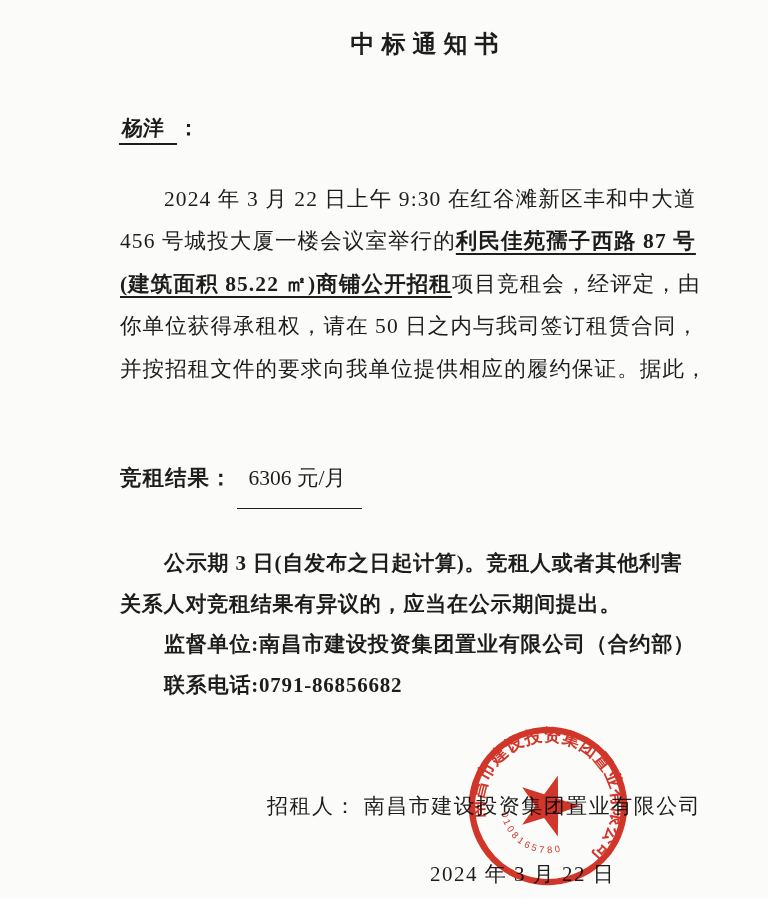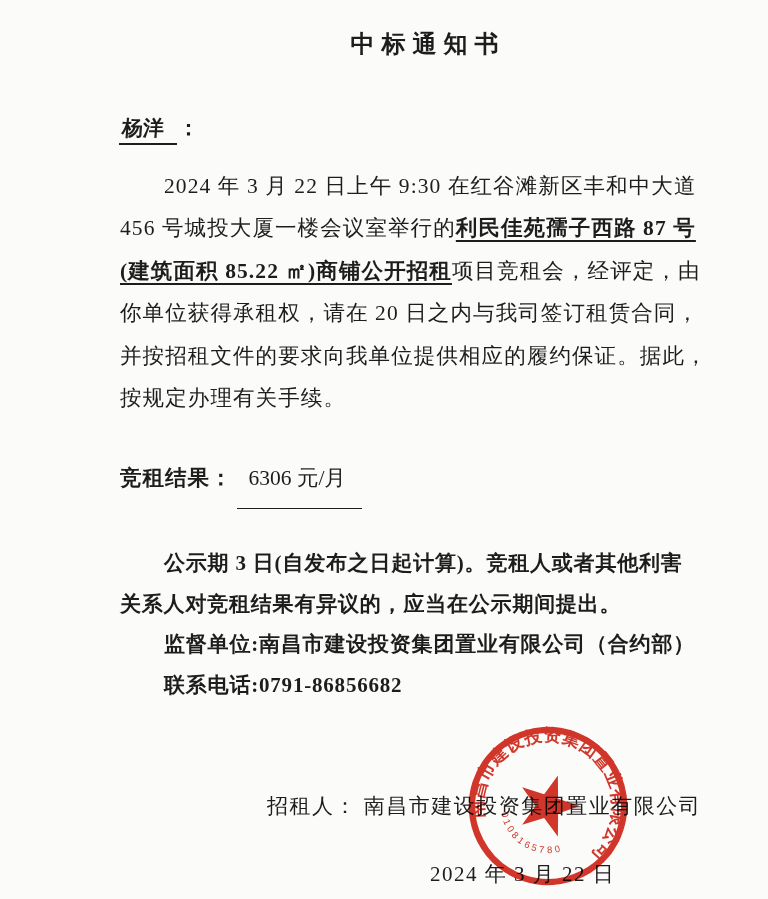--- a/index.html
+++ b/index.html
@@ -26,21 +26,21 @@
     position:absolute;left:120px;top:114px;
     font-size:21px;font-weight:bold;
   }
   .salutation .name{
     display:inline-block;
     border-bottom:2px solid var(--ink);
     padding:0 14px 1px 2px;
     transform:skewX(-4deg);
   }
   .body-block{
-    position:absolute;left:120px;top:165px;width:588px;
+    position:absolute;left:120px;top:178px;width:588px;
     font-size:21.5px;line-height:42.4px;letter-spacing:1.1px;
   }
   .line{white-space:nowrap;}
   .line.indent{text-indent:44px;}
   .seg.em{
     font-weight:bold;
     text-decoration:underline;
     text-decoration-thickness:1.5px;
     text-underline-offset:5px;
     font-family:Liberation Serif, serif;
@@ -103,27 +103,24 @@
     <div class="line indent">
       <span class="seg">2024 年 3 月 22 日上午 9:30 在红谷滩新区丰和中大道</span>
     </div>
     <div class="line">
       <span class="seg">456 号城投大厦一楼会议室举行的</span><span class="seg em">利民佳苑孺子西路 87 号</span>
     </div>
     <div class="line">
       <span class="seg em">(建筑面积 85.22 ㎡)商铺公开招租</span><span class="seg">项目竞租会，经评定，由</span>
     </div>
     <div class="line">
-      <span class="seg">你单位获得承租权，请在 20 日之内与我司签订租赁合同，</span>
+      <span class="seg">你单位获得承租权，请在 50 日之内与我司签订租赁合同，</span>
     </div>
     <div class="line">
       <span class="seg">并按招租文件的要求向我单位提供相应的履约保证。据此，</span>
-    </div>
-    <div class="line">
-      <span class="seg">按规定办理有关手续。</span>
     </div>
   </div>
 
   <div class="result-row">
     <span class="result-label">竞租结果：</span><span class="result-value">6306 元/月</span>
   </div>
 
   <div class="notice-block">
     <div class="line indent">公示期 3 日(自发布之日起计算)。竞租人或者其他利害</div>
     <div class="line">关系人对竞租结果有异议的，应当在公示期间提出。</div>

